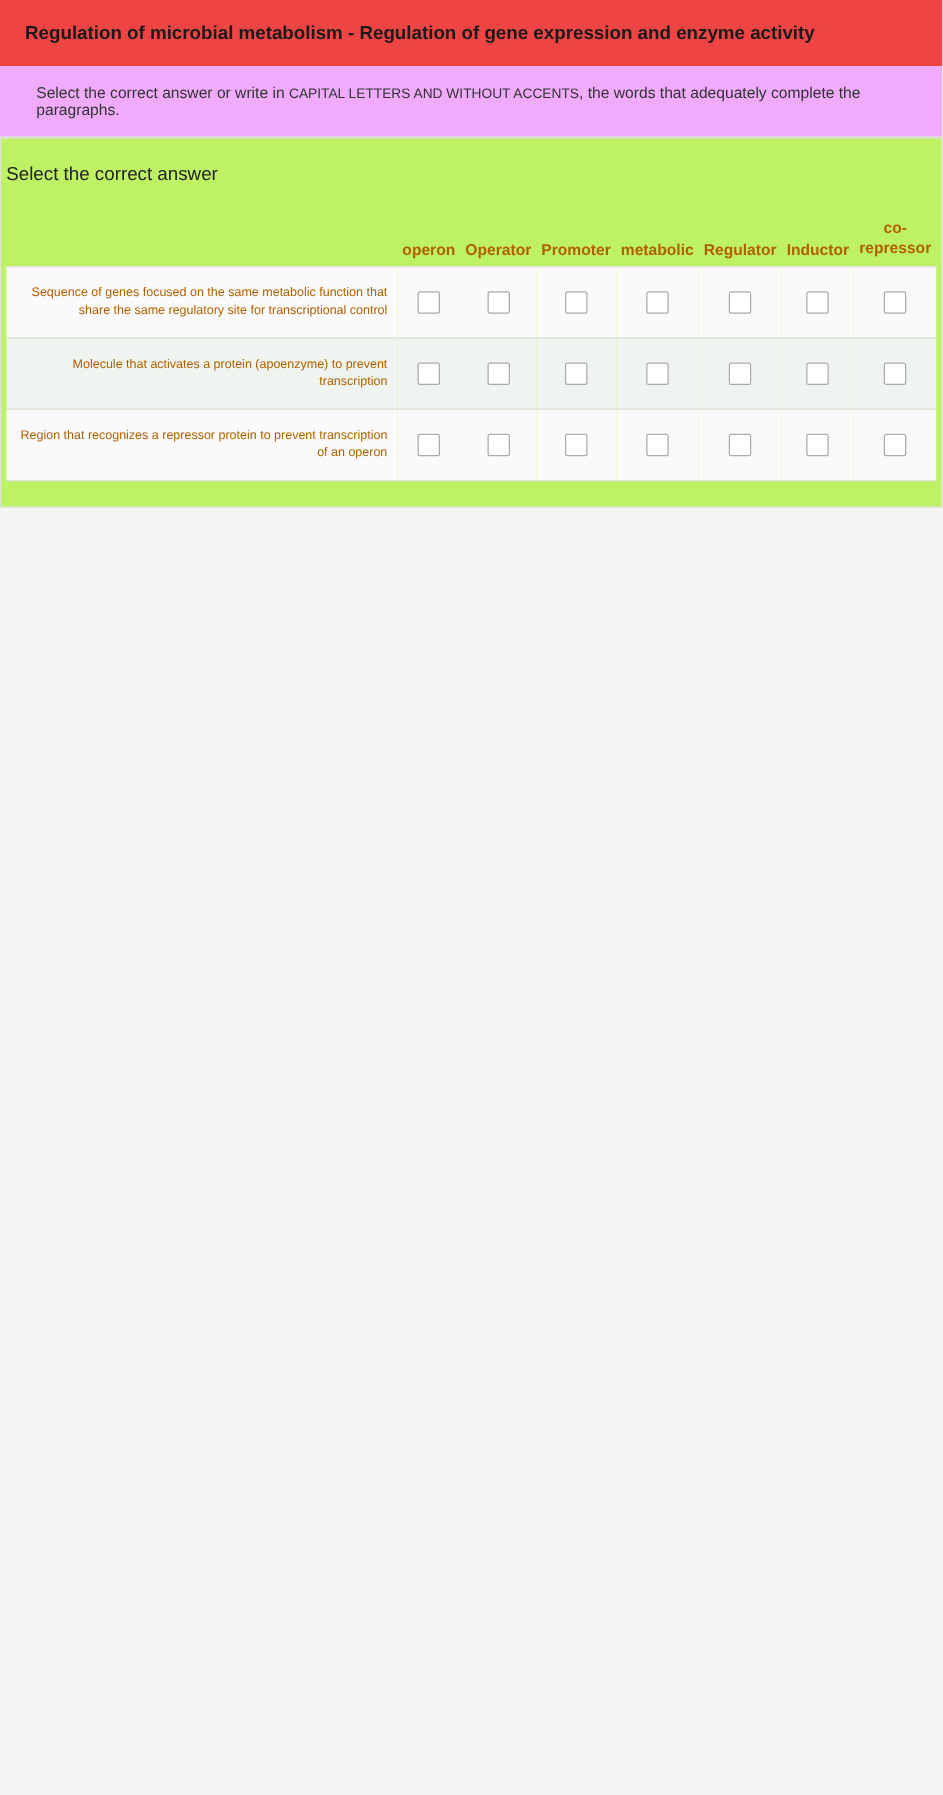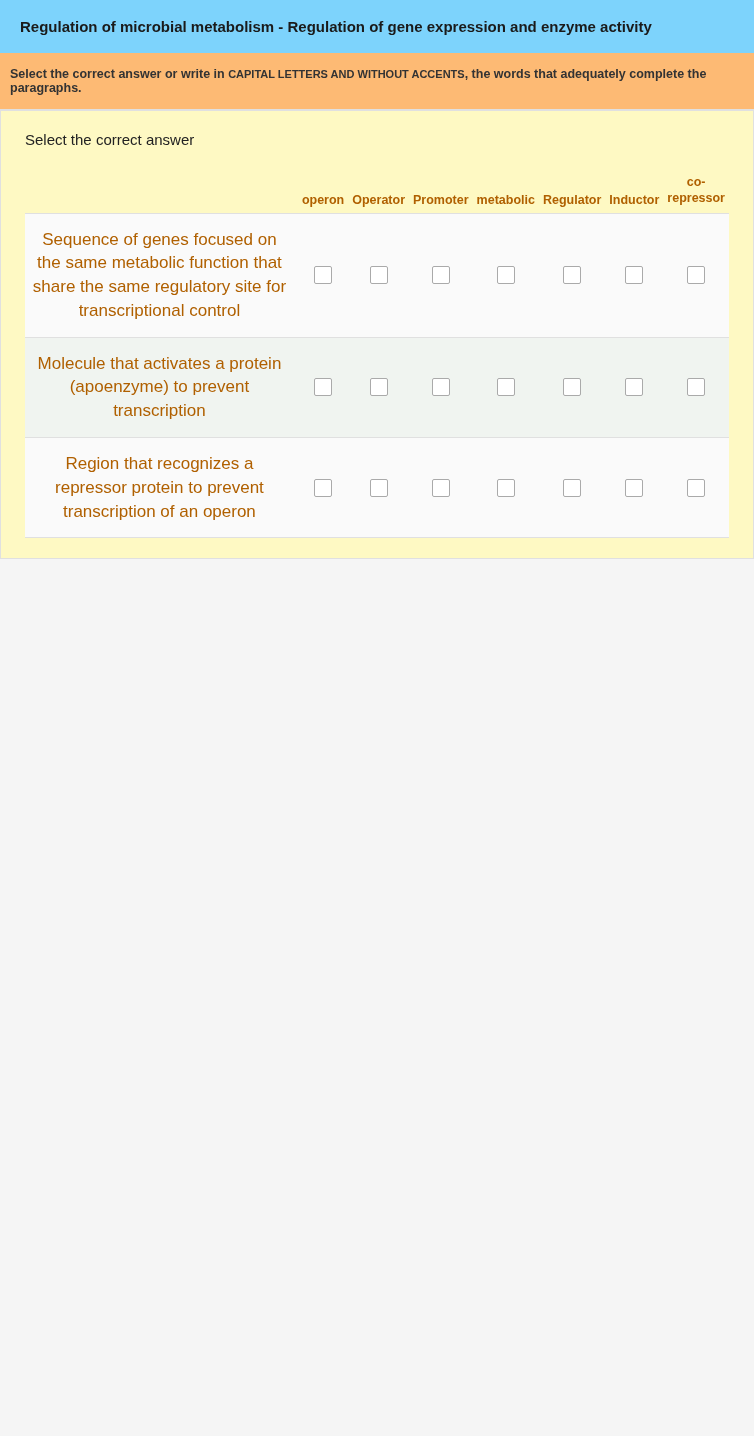--- a/index.html
+++ b/index.html
@@ -4,45 +4,44 @@
   <style>
     * { box-sizing: border-box; margin: 0; padding: 0; }
     body {
       font-family: Arial, sans-serif;
       font-size: 13px;
       background: #f5f5f5;
       width: 754px;
       min-height: 1436px;
     }
     .header {
-      background: #7dd3fc;
+      background: #ef4444;
       padding: 16px 20px;
       color: #1a1a1a;
       font-size: 15px;
       font-weight: bold;
       line-height: 1.4;
     }
     .instructions {
-      padding: 14px 10px;
+      padding: 14px 29px;
       font-size: 12.5px;
       color: #333;
-      background: #fdba74;
+      background: #f0abfc;
       border-bottom: 1px solid #e0e0e0;
-      font-weight: bold;
     }
     .instructions span.caps {
       font-variant: small-caps;
       text-transform: uppercase;
       font-size: 11px;
       color: #333;
     }
     .main-container {
-      background: #fef9c3;
+      background: #bef264;
       margin: 0;
-      padding: 20px 24px;
+      padding: 20px 4px;
       border: 1px solid #e0e0e0;
     }
     .section-title {
       font-size: 15px;
       color: #222;
       margin-bottom: 20px;
       font-weight: normal;
     }
     .table-wrapper {
       width: 100%;
@@ -69,23 +68,23 @@
     }
     tbody tr:last-child {
       border-bottom: 1px solid #e0e0e0;
     }
     tbody tr td {
       padding: 10px 4px;
       vertical-align: middle;
       text-align: center;
     }
     tbody tr td.row-label {
-      text-align: center;
+      text-align: right;
       color: #b06000;
-      font-size: 17px;
+      font-size: 10px;
       line-height: 1.4;
       padding: 14px 8px 14px 4px;
       min-width: 150px;
       vertical-align: middle;
     }
     .checkbox-cell {
       width: 42px;
     }
     .custom-checkbox {
       width: 18px;

